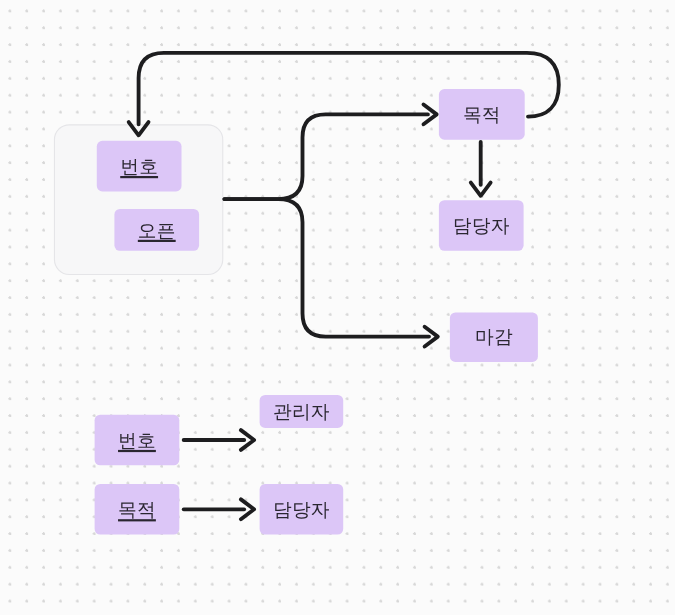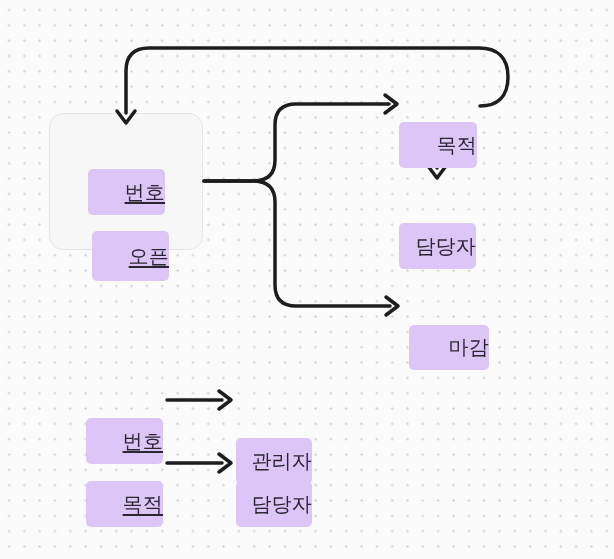--- a/index.html
+++ b/index.html
@@ -12,33 +12,33 @@
     font-family:"Liberation Sans","DejaVu Sans",sans-serif;
   }
   .edges{position:absolute;left:0;top:0;width:614px;height:559px;pointer-events:none;}
   .edges path{fill:none;stroke:#1d1d1f;stroke-width:3.5;stroke-linecap:round;stroke-linejoin:round;pointer-events:stroke;}
   .group-frame{
     position:absolute;left:49px;top:113px;width:154px;height:137px;
     background:#f7f7f8;border:1.5px solid #e5e5e8;border-radius:14px;
     box-sizing:border-box;
   }
   .node{
-    position:absolute;display:flex;align-items:center;justify-content:flex-end;
+    position:absolute;display:flex;align-items:center;justify-content:center;
     background:#dcc6f7;border-radius:5px;
-    font-size:20px;color:#2a2630;letter-spacing:.2px;margin-top:41px;
+    font-size:17px;color:#2a2630;letter-spacing:.2px;
   }
   .node .lbl{pointer-events:none;}
   .node.underlined .lbl{text-decoration:underline;text-underline-offset:3px;text-decoration-thickness:1.5px;}
   #n0{left:88px;top:128px;width:77px;height:46px;}
-  #n1{left:92px;top:190px;width:77px;height:50px;}
+  #n1{left:104px;top:190px;width:77px;height:38px;}
   #n2{left:399px;top:81px;width:78px;height:46px;}
   #n3{left:399px;top:182px;width:77px;height:46px;}
   #n4{left:409px;top:284px;width:80px;height:45px;}
   #n5{left:86px;top:377px;width:77px;height:46px;}
-  #n6{left:236px;top:397px;width:76px;height:46px;}
+  #n6{left:236px;top:359px;width:76px;height:30px;}
   #n7{left:86px;top:440px;width:77px;height:46px;}
   #n8{left:236px;top:440px;width:76px;height:46px;}
 </style>
 </head>
 <body>
 
 <div class="stage">
 
   <div class="group-frame"></div>
 

